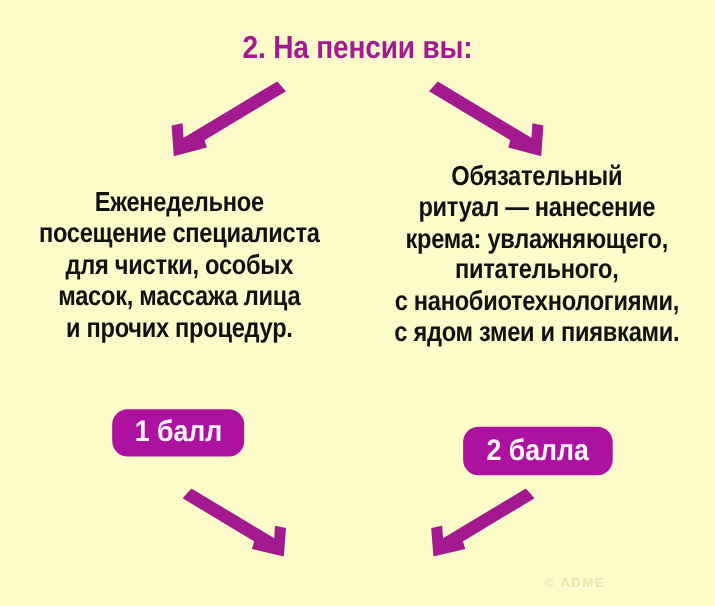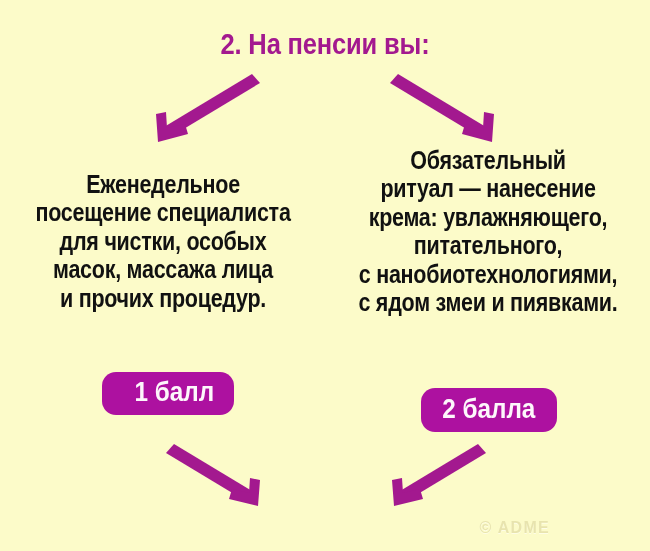--- a/index.html
+++ b/index.html
@@ -83,21 +83,20 @@
     display: block;
     transform: scaleX(0.9);
     white-space: nowrap;
     margin-top: -2px;
   }
   #score-badge-left {
     left: 102px;
     top: 372px;
     width: 120px;
     height: 43px;
-    padding-left: 12px;
   }
   #score-badge-right {
     left: 421px;
     top: 388px;
     width: 136px;
     height: 44px;
     justify-content: center;
   }
 
   
@@ -108,21 +107,21 @@
   #arrow-top-right  { left: 390px; top: 74px;  }
   #arrow-bottom-left  { left: 166px; top: 444px; }
   #arrow-bottom-right { left: 386px; top: 444px; }
 
   
   #watermark {
     position: absolute;
     right: 14px;
     bottom: 14px;
     font-family: "Liberation Sans", sans-serif;
-    font-size: 16px;
+    font-size: 12px;
     font-weight: bold;
     letter-spacing: 1.3px;
     color: #e8e4ae;
     text-shadow: 0 1px 0 rgba(255,255,255,0.55);
     user-select: none;
     margin-top: 32px;
   }
 </style>
 </head>
 <body>

